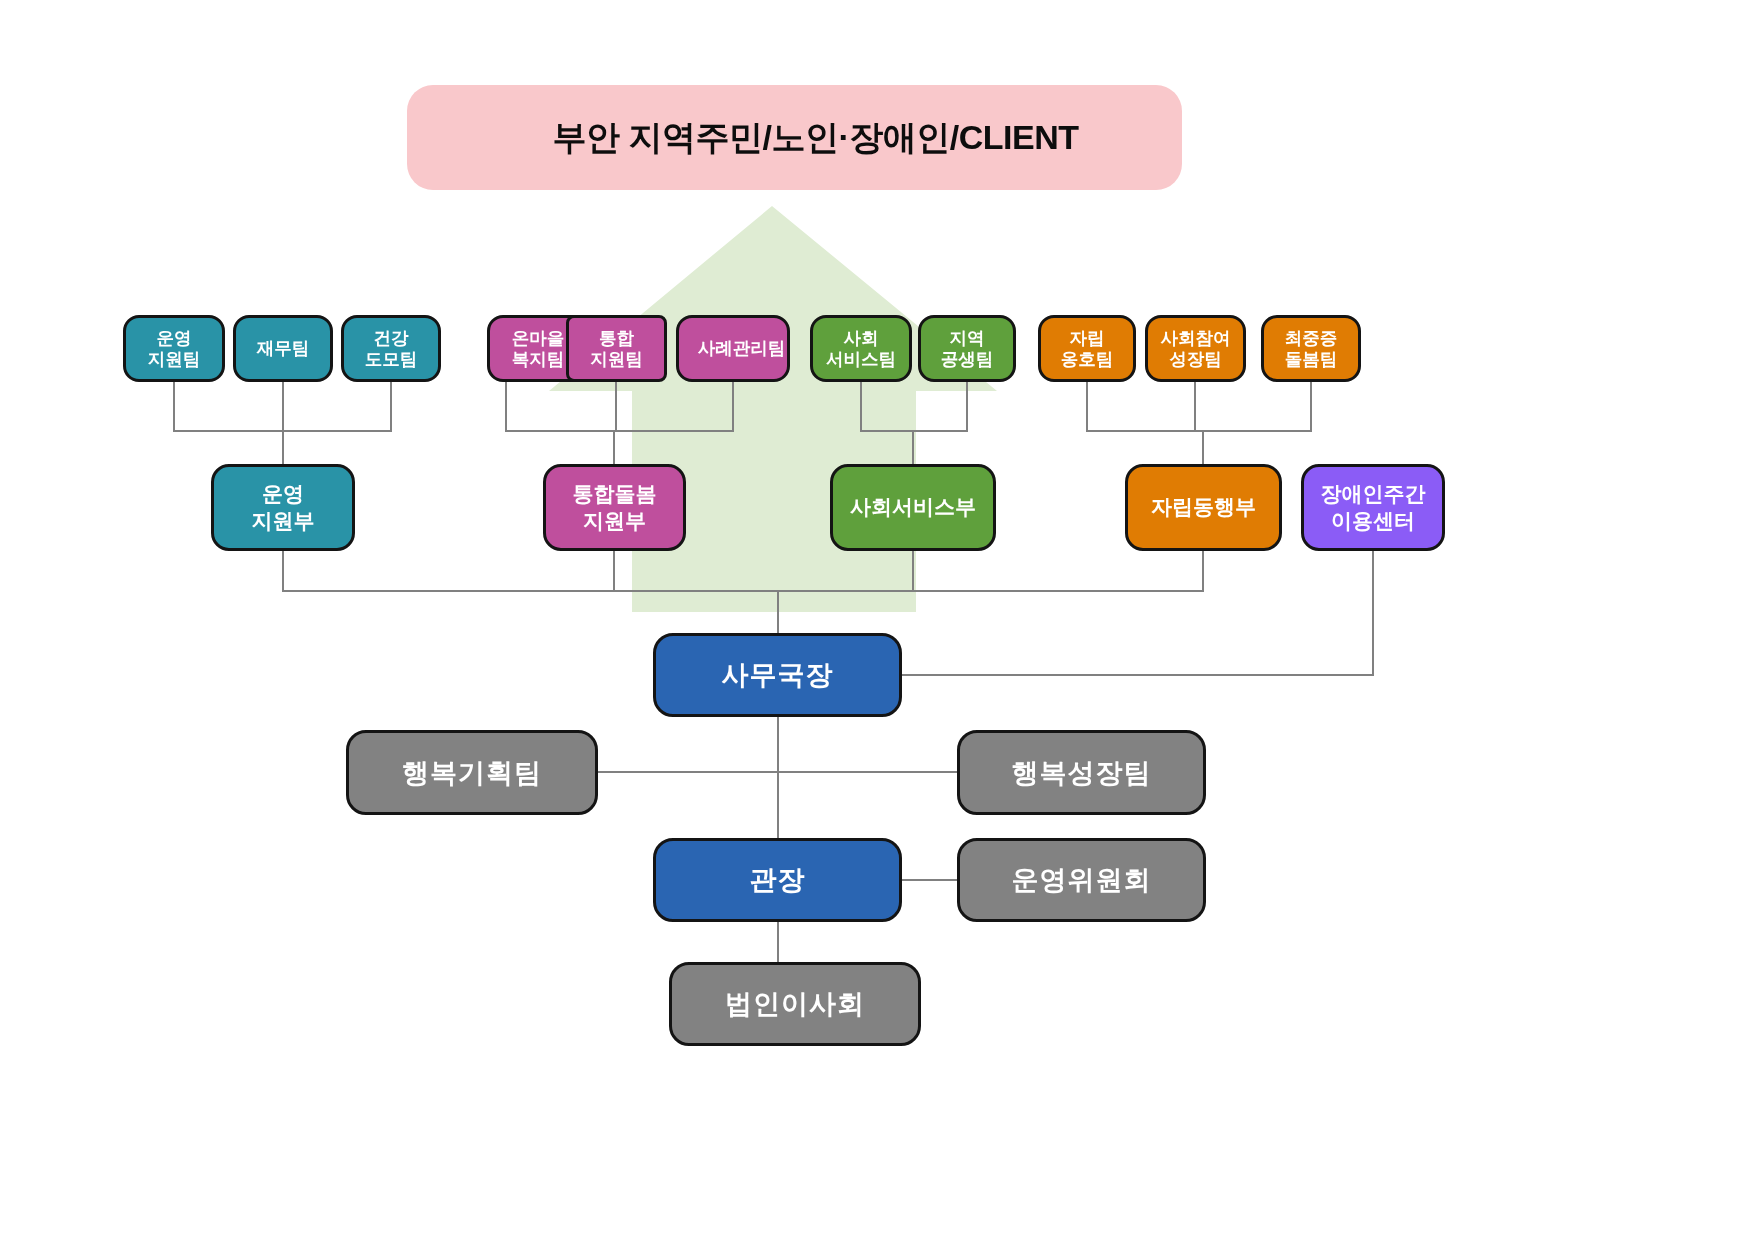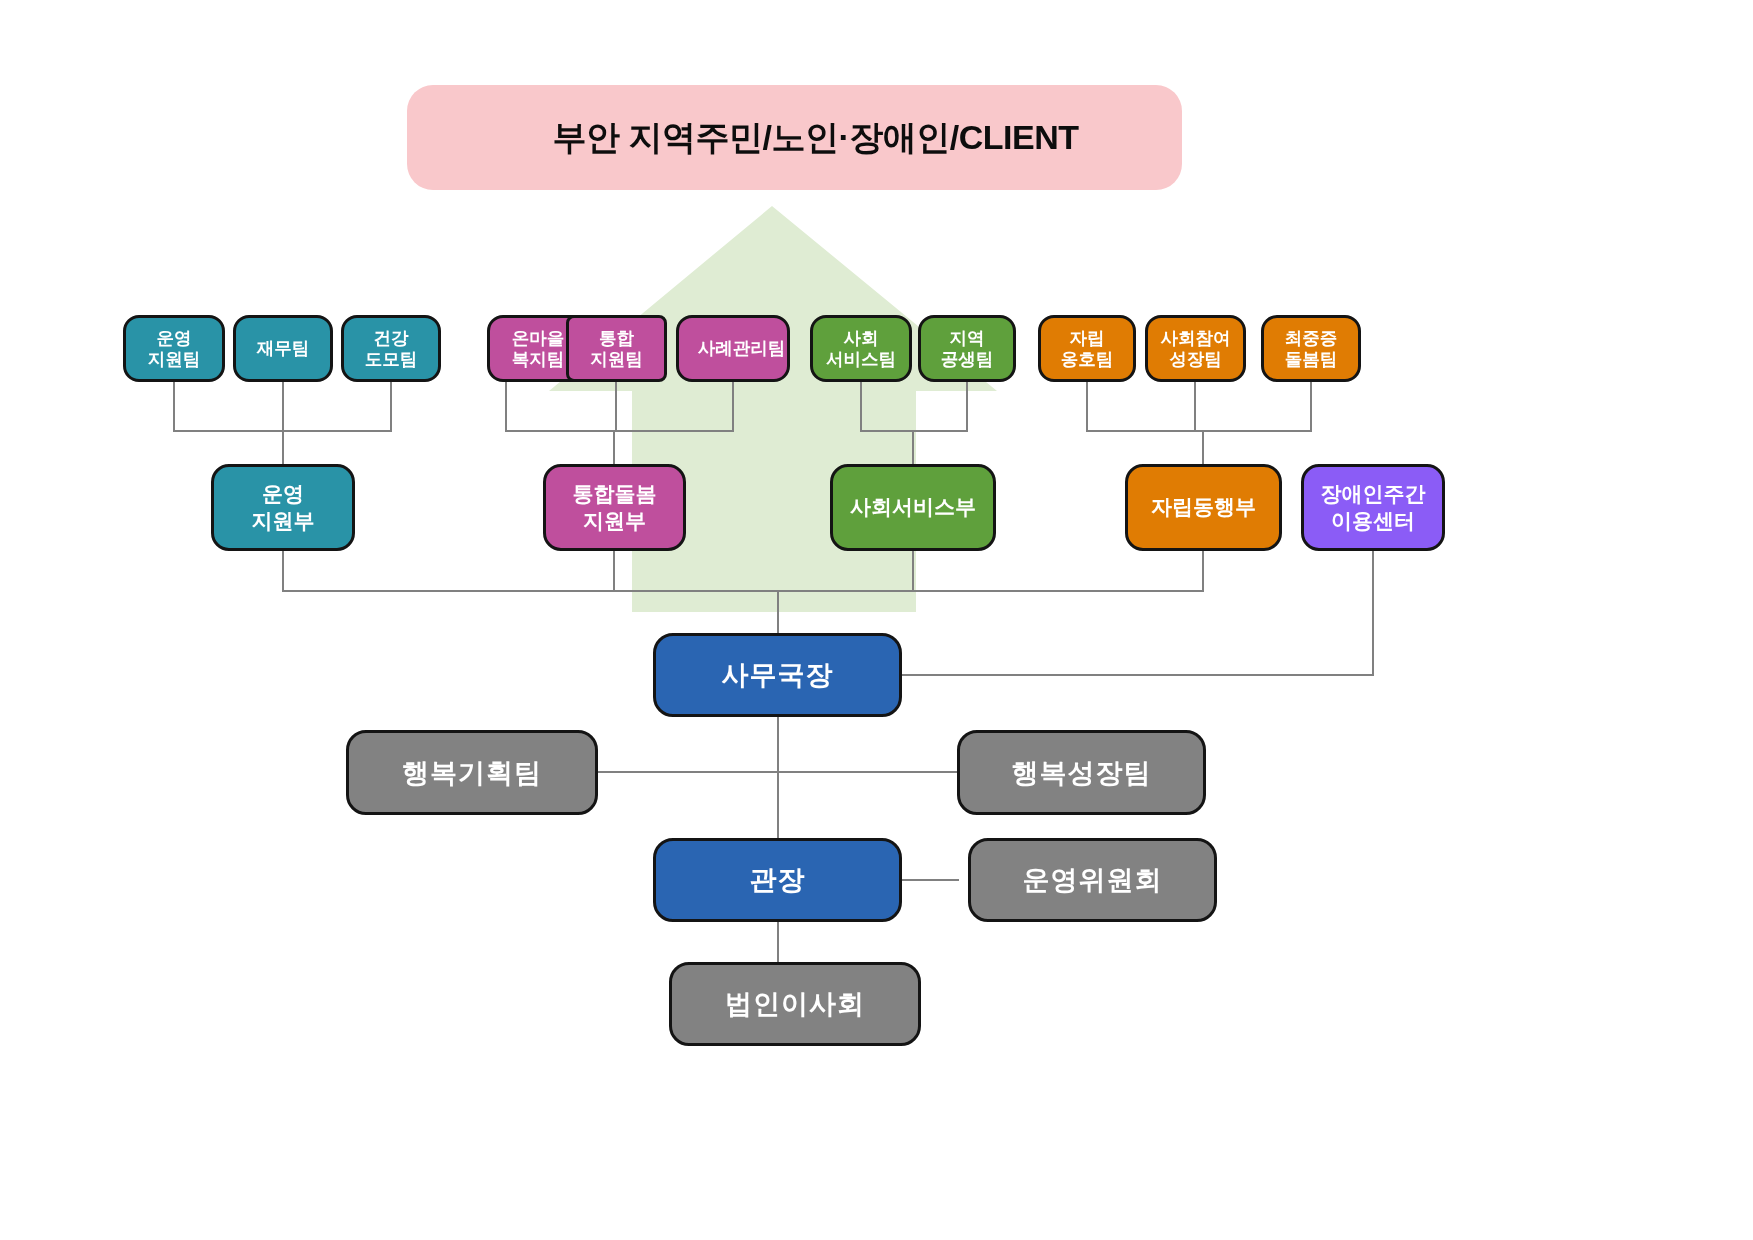--- a/index.html
+++ b/index.html
@@ -32,21 +32,21 @@
   .n-t11{left:1261px;width:100px;}
   
   .n-d1{left:211px;width:144px;}  .n-d2{left:543px;width:143px;}
   .n-d3{left:830px;width:166px;}  .n-d4{left:1125px;width:157px;}
   .n-d5{left:1301px;width:144px;}
   
   .n-m1{left:653px;top:633px;width:249px;height:84px;}
   .n-g1{left:346px;top:730px;width:252px;height:85px;}
   .n-g2{left:957px;top:730px;width:249px;height:85px;}
   .n-m2{left:653px;top:838px;width:249px;height:84px;}
-  .n-g3{left:957px;top:838px;width:249px;height:84px;margin-left:11px;}
+  .n-g3{left:957px;top:838px;width:249px;height:84px;}
   .n-g4{left:653px;top:962px;width:252px;height:84px;margin-left:16px;}
 </style>
 </head>
 <body>
 
 <div id="canvas">
 
   <svg id="arrow-layer" width="1753" height="1240">
     <polygon points="772,206 997,391 916,391 916,612 632,612 632,391 549,391" fill="#dfecd3"></polygon>
   </svg>

